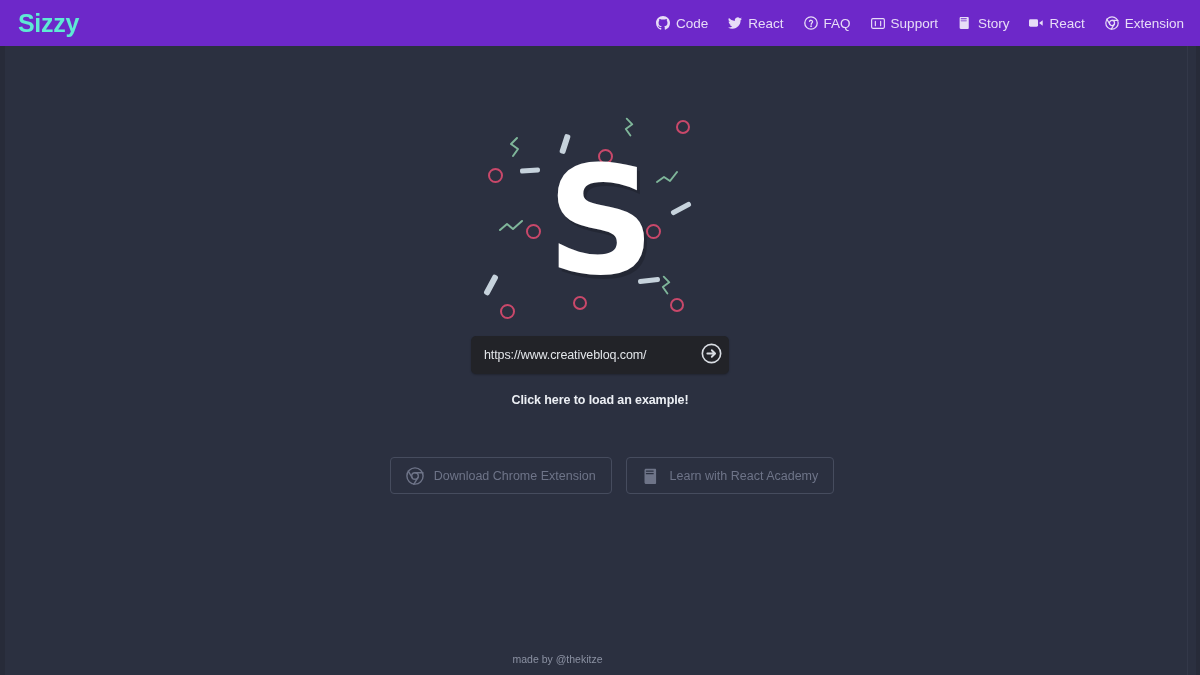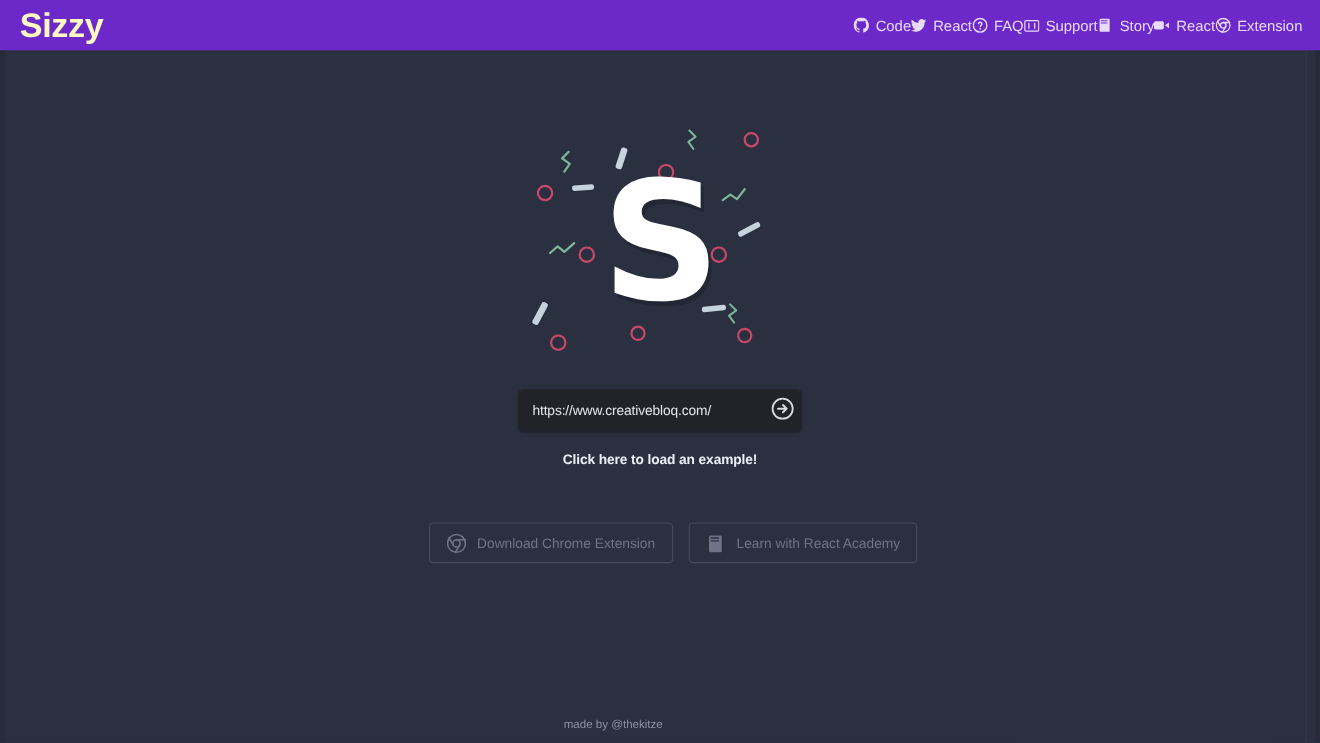--- a/index.html
+++ b/index.html
@@ -20,27 +20,27 @@
   
   .topbar {
     position: absolute; top: 0; left: 0;
     width: 1200px; height: 46px;
     background: #6d28c9;
     display: flex; align-items: center;
     justify-content: space-between;
     padding: 0 16px 0 18px;
   }
   .brand {
-    color: #fef9c3;
-    font-size: 31px;
+    color: #5eead4;
+    font-size: 25px;
     font-weight: bold;
     letter-spacing: -0.3px;
     line-height: 1;
   }
-  .navlist { display: flex; align-items: flex-end; }
+  .navlist { display: flex; align-items: flex-end; gap: 20px; }
   .navitem {
     display: flex; align-items: center; gap: 6px;
     color: #e7dcf7;
     font-size: 13.5px;
     cursor: pointer;
     white-space: nowrap;
   }
   .navitem .ic { display: inline-flex; width: 14px; height: 14px; align-items: center; justify-content: center; }
   .navitem .ic svg { display: block; }
 
@@ -106,21 +106,20 @@
   .welcome {
     margin-top: 6px;
     color: #eef1f6;
     font-size: 17.5px;
     font-weight: 400;
     letter-spacing: 0.1px;
   }
 
   
   .urlrow {
-    margin-top: 18px;
     width: 258px;
     height: 38px;
     background: #222328;
     border-radius: 5px;
     display: flex; align-items: center;
     padding: 0 6px 0 13px;
     box-shadow: 0 1px 2px rgba(0,0,0,0.25);
   }
   .urlinput {
     flex: 1 1 auto;

